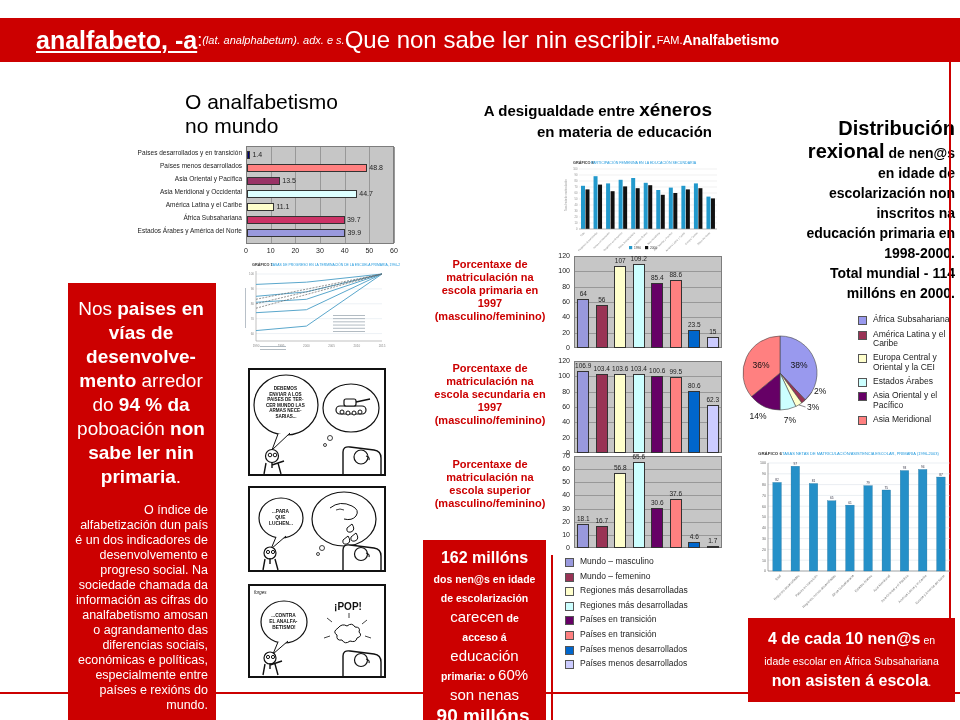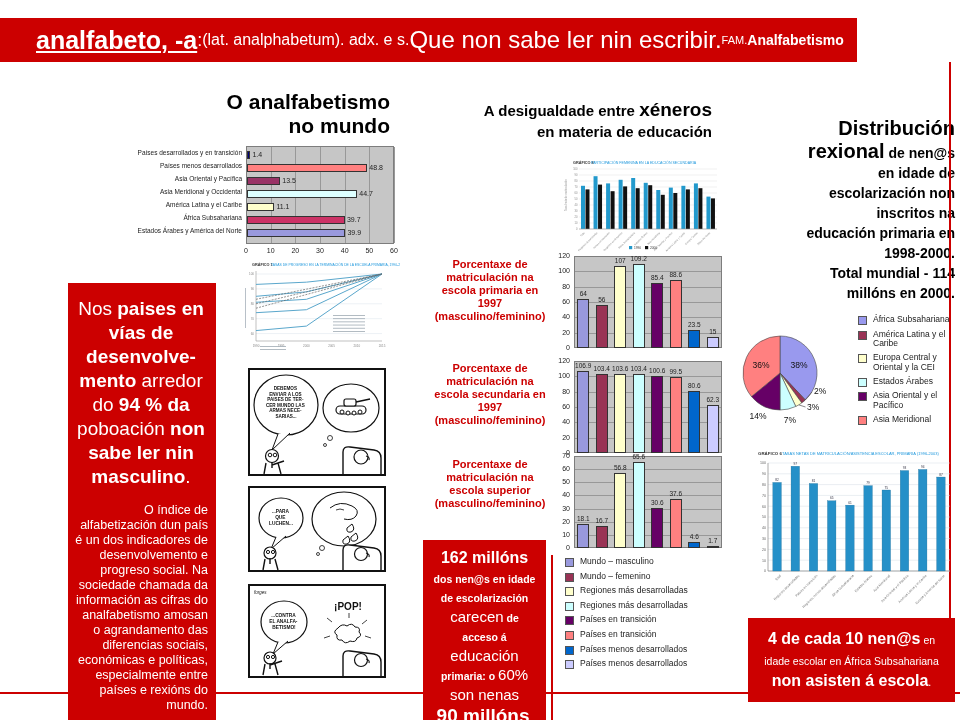--- a/index.html
+++ b/index.html
@@ -1,42 +1,42 @@
 <!DOCTYPE html>
 <html><head>
 <meta charset="utf-8">
 <style>
   html,body{margin:0;padding:0;background:#fff;}
   #page{position:relative;width:960px;height:720px;background:#fff;overflow:hidden;
         font-family:"Liberation Sans",sans-serif;}
   .abs{position:absolute;}
   
-  .banner{left:0;top:18px;width:857px;height:44px;background:#cc0000;color:#fff;
+  .banner{left:0;top:18px;width:960px;height:44px;background:#cc0000;color:#fff;
           display:flex;align-items:center;padding-left:36px;box-sizing:border-box;white-space:nowrap;}
   .sg-term{font-size:25px;font-weight:bold;text-decoration:underline;}
   .sg-sep{font-size:18px;}
-  .sg-etym{font-size:16px;}
+  .sg-etym{font-size:11px;font-style:italic;}
   .sg-def{font-size:24px;}
   .sg-fam{font-size:11px;}
   .sg-famw{font-size:14px;font-weight:bold;}
   
   .sg-n{font-weight:normal;}
   .sg-b{font-weight:bold;}
   .sg-l{font-size:15px;}
   .sg-l-b{font-size:16px;font-weight:bold;}
   .sg-m{font-size:10.5px;}
   .sg-s{font-size:10.5px;}
   .sg-s-b{font-size:10.5px;font-weight:bold;}
   .sg-xl-b{font-size:19px;font-weight:bold;}
   .sg-rt-xl{font-size:20px;font-weight:bold;}
   .sg-rt-md{font-size:14px;font-weight:bold;}
   .sg-mt{font-size:15px;font-weight:bold;}
   .sg-mtx{font-size:19px;font-weight:bold;}
   
-  .ltitle{left:185px;top:90px;width:205px;text-align:right;font-weight:bold;font-size:21px;line-height:24px;color:#000;}
+  .ltitle{left:185px;top:90px;width:205px;font-weight:normal;font-size:21px;line-height:24px;color:#000;}
   .mtitle{left:440px;top:99px;width:272px;text-align:right;color:#000;line-height:21px;}
   .rtitle{left:752px;top:116px;width:203px;text-align:right;color:#000;}
   .rtitle .segline{line-height:19px;}
   .rtitle .segline:first-child{line-height:24px;}
   
   .redbox{background:#cc0000;color:#fff;box-sizing:border-box;z-index:3;}
   .leftbox{left:68px;top:283px;width:148px;height:437px;padding:14px 8px 8px 6px;}
   .bigtxt{font-size:19px;line-height:24px;text-align:center;}
   .smalltxt{font-size:12.5px;line-height:15px;text-align:right;margin-top:14px;}
   .box113{left:423px;top:540px;width:123px;height:180px;padding:8px 5px;text-align:center;}
@@ -155,21 +155,21 @@
       <rect x="95" y="63.4" width="32" height="0.9" fill="#aab4bc"></rect>
       <rect x="95" y="66.6" width="32" height="0.9" fill="#aab4bc"></rect>
       <rect x="95" y="69.8" width="32" height="0.9" fill="#aab4bc"></rect>
       <rect x="95" y="73" width="32" height="0.9" fill="#aab4bc"></rect>
       <rect x="22" y="88" width="26" height="0.9" fill="#aab4bc"></rect>
       <rect x="22" y="91" width="26" height="0.9" fill="#aab4bc"></rect>
       <rect x="7" y="30" width="1" height="40" fill="#b8c0c8"></rect>
     </svg>
 
 <div class="abs redbox leftbox">
-  <div class="bigtxt"><span class="sg-n">Nos </span><span class="sg-b">paises en vías de desenvolve-mento</span><span class="sg-n"> arredor do </span><span class="sg-b">94 % da</span><span class="sg-n"> poboación </span><span class="sg-b">non sabe ler nin masculino</span><span class="sg-n">.</span></div>
+  <div class="bigtxt"><span class="sg-n">Nos </span><span class="sg-b">paises en vías de desenvolve-mento</span><span class="sg-n"> arredor do </span><span class="sg-b">94 % da</span><span class="sg-n"> poboación </span><span class="sg-b">non sabe ler nin primaria</span><span class="sg-n">.</span></div>
   <div class="smalltxt">O índice de alfabetización dun país é un dos indicadores de desenvolvemento e progreso social. Na sociedade chamada da información as cifras do analfabetismo amosan o agrandamento das diferencias sociais, económicas e políticas, especialmente entre países e rexións do mundo.</div>
 </div>
 
 <svg class="abs comic" style="left:248px;top:368px" width="138" height="108" viewBox="0 0 138 108">
   <rect x="1" y="1" width="136" height="106" fill="#ffffff" stroke="#111" stroke-width="2"></rect>
   <ellipse cx="38" cy="37" rx="32" ry="30" fill="#fff" stroke="#111" stroke-width="1.2"></ellipse>
   <path d="M30 66 L24 82 L42 65" fill="#fff" stroke="#111" stroke-width="1"></path>
   <text text-anchor="middle" font-size="4.6" font-weight="bold" fill="#111">
     <tspan x="38" y="22">DEBEMOS</tspan>
     <tspan x="38" y="27.5">ENVIAR A LOS</tspan>

